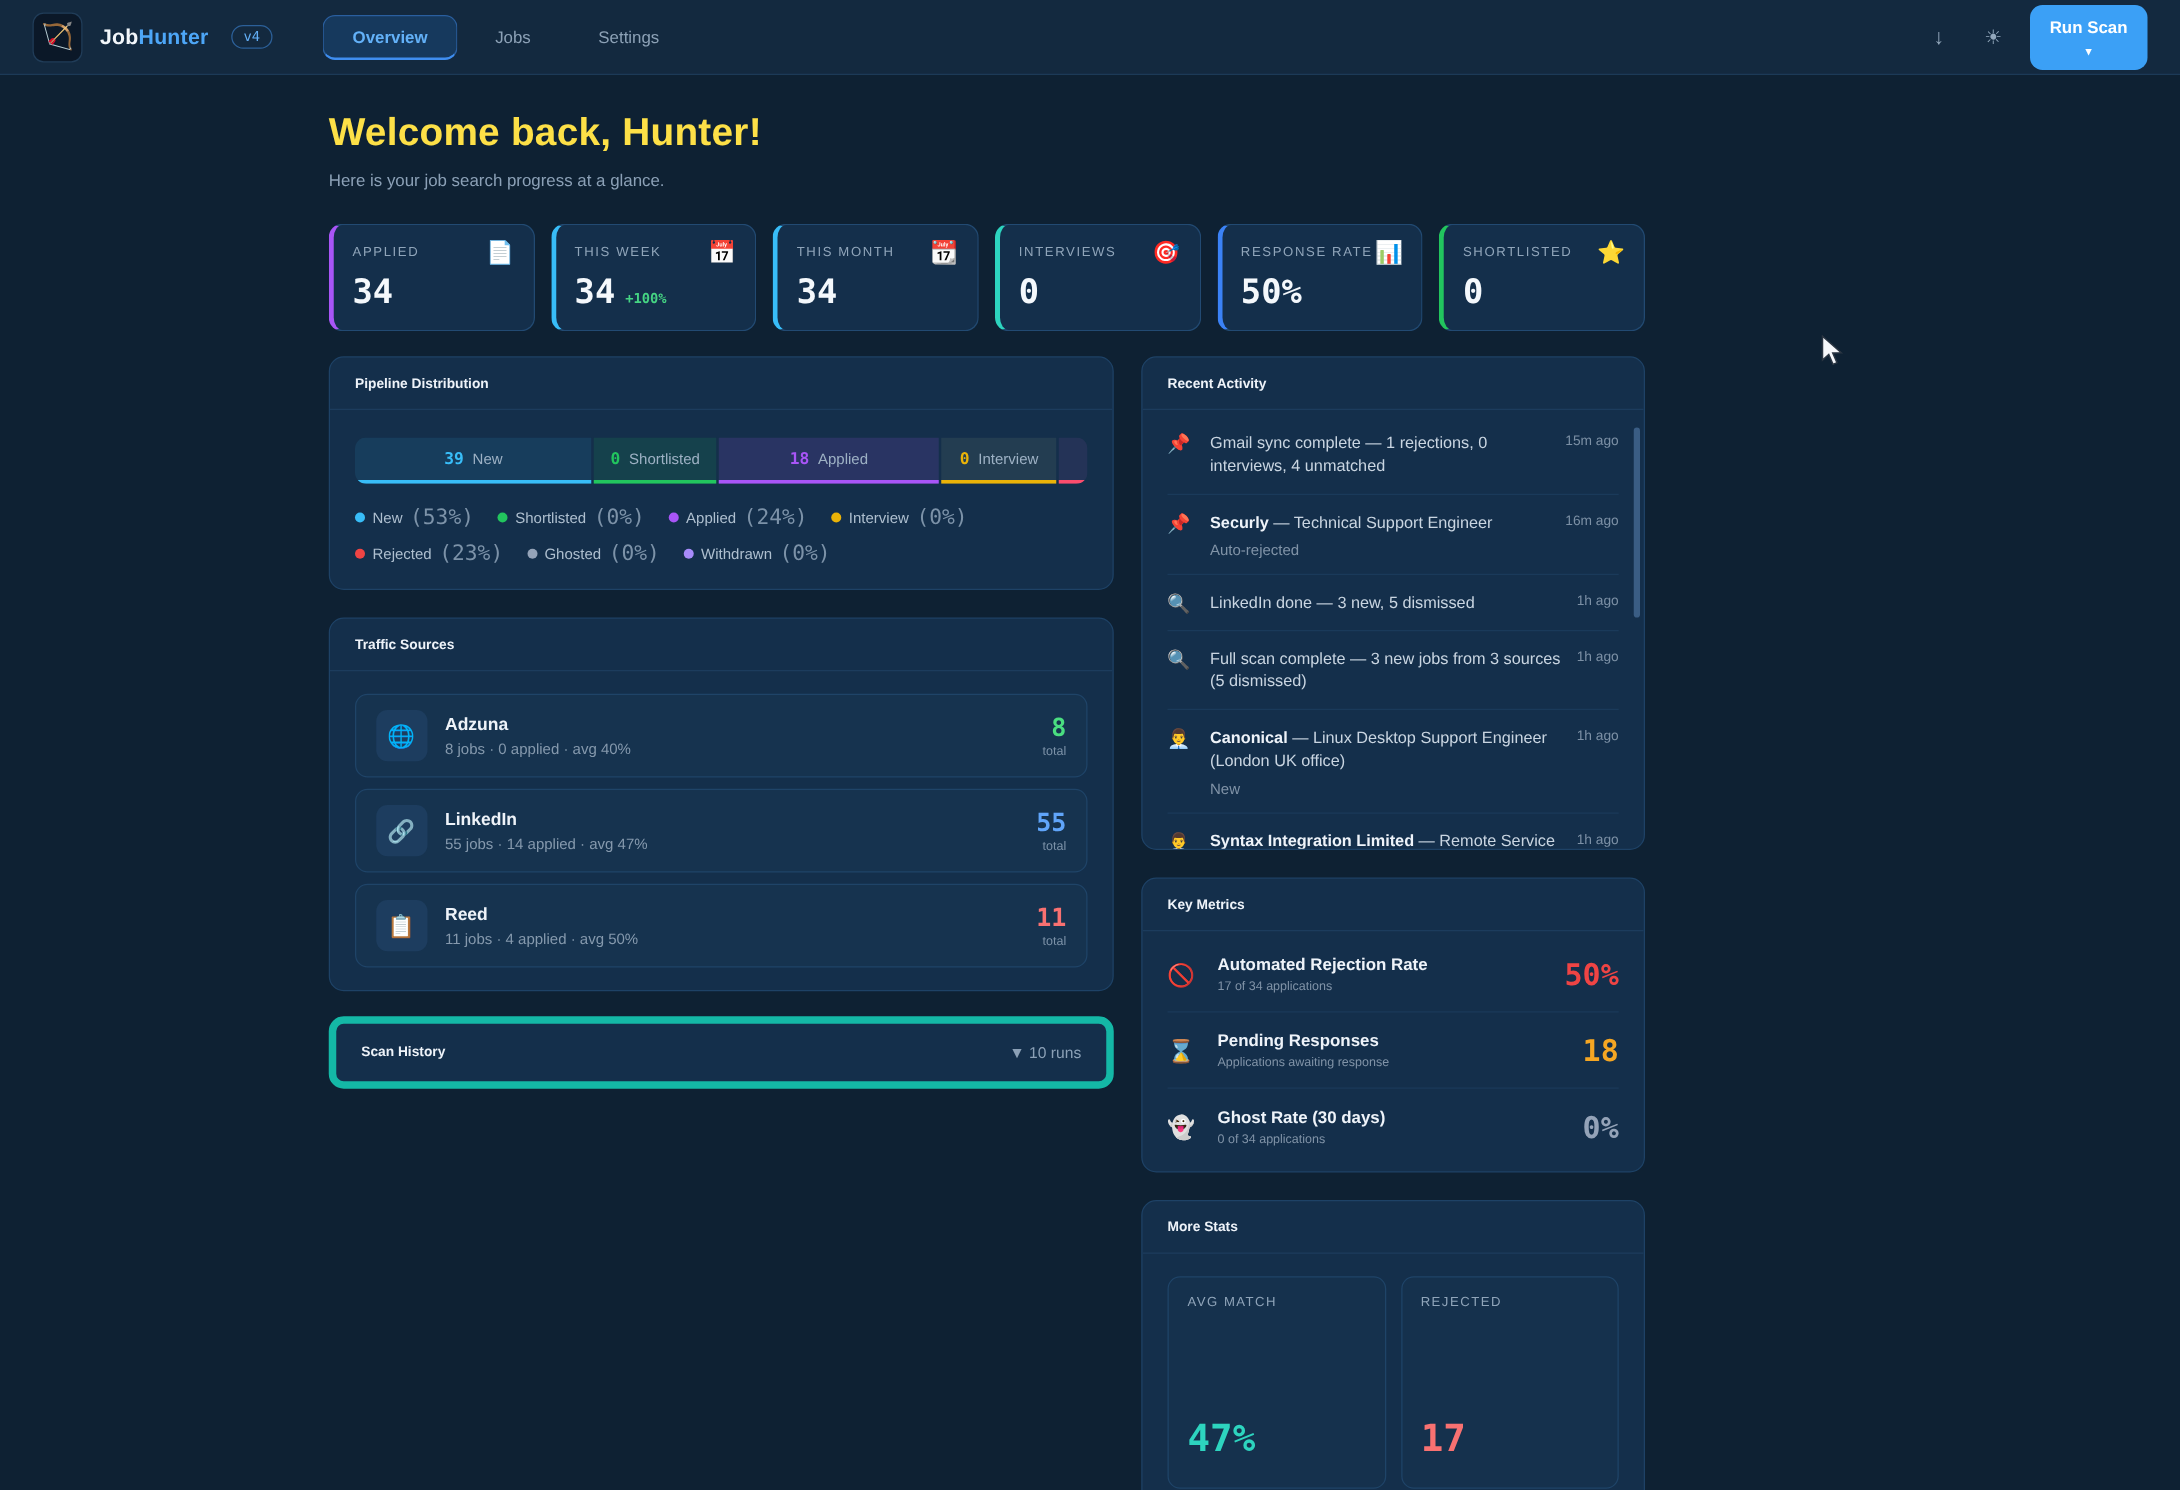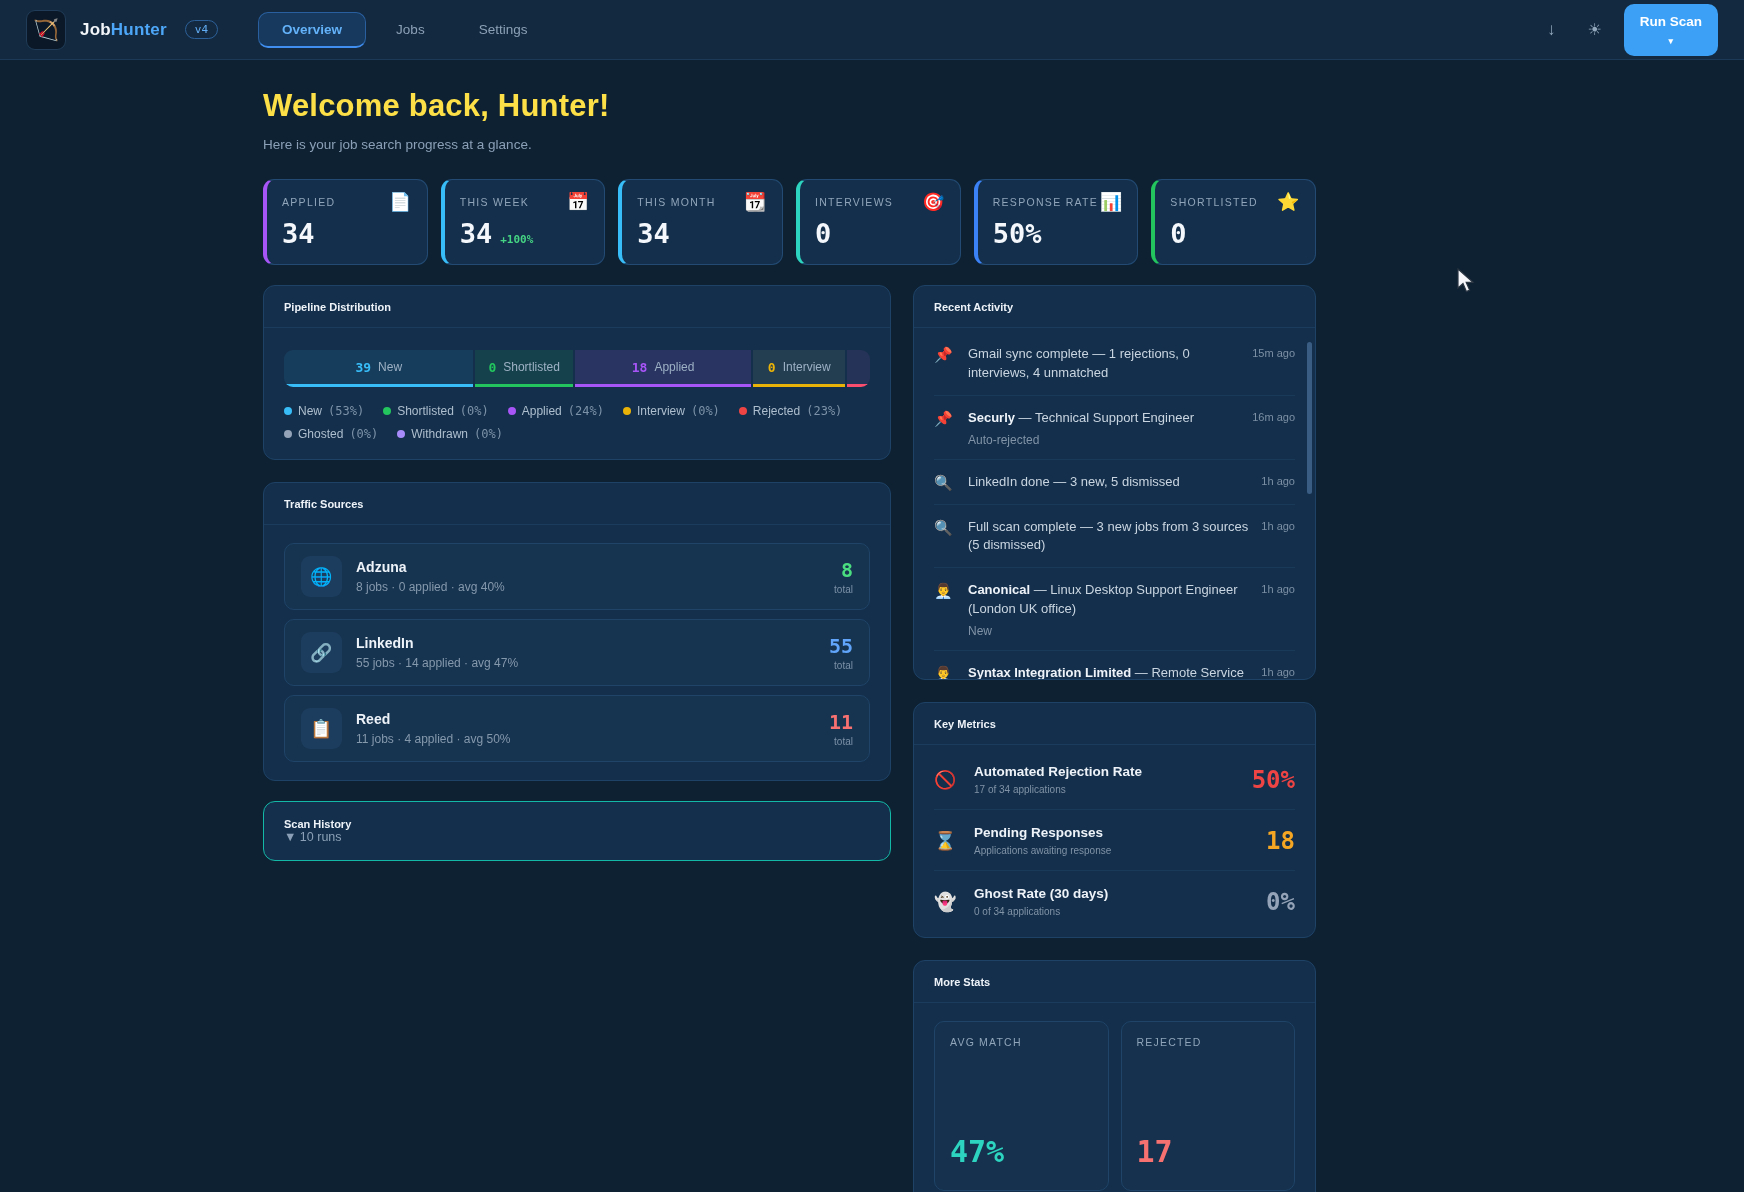--- a/index.html
+++ b/index.html
@@ -85,43 +85,43 @@
     display:flex; align-items:center; justify-content:center; gap:7px;
     border-bottom:3px solid #888; min-width:6px; overflow:hidden; white-space:nowrap;
   }
   .seg-count { font-size:13px; font-weight:bold; }
   .seg-name { font-size:12px; color:#9db1c4; }
   .seg-count:empty, .seg-name:empty { display:none; }
   .legend { display:flex; flex-wrap:wrap; column-gap:19px; row-gap:9px; margin-top:17px; }
   .lg-item { display:flex; align-items:center; gap:6px; font-size:12px; }
   .lg-dot { width:8px; height:8px; border-radius:50%; }
   .lg-name { color:#aebfcf; }
-  .lg-pct { color:#7c92a8; font-size:12px; }
+  .lg-pct { color:#7c92a8; font-size:17px; }
 
   
   .traffic-rows { display:flex; flex-direction:column; gap:9px; }
   .trow {
     display:flex; align-items:center; gap:14px; background:#16334f;
     border:1px solid #1f4468; border-radius:10px; padding:12px 16px;
   }
   .trow-icon {
     width:41px; height:41px; border-radius:9px; background:#1d3d5f;
     display:flex; align-items:center; justify-content:center; font-size:18px;
   }
   .trow-main { flex:1; }
   .trow-name { font-size:14px; font-weight:bold; color:#eef3f9; }
   .trow-meta { font-size:12px; color:#8599ad; margin-top:5px; }
   .trow-val { text-align:right; }
   .trow-num { font-size:20px; font-weight:bold; }
   .trow-total { font-size:10px; color:#7c92a8; margin-top:2px; }
 
   
   .scanbar {
-    margin-top:20px; background:#142f4b; border:1px solid #14b8a6; border-radius:12px;
-    padding:16px 20px; display:flex; align-items:flex-start; justify-content:space-between;flex-direction:column;
+    margin-top:20px; background:#142f4b; border:6px solid #14b8a6; border-radius:12px;
+    padding:16px 20px; display:flex; align-items:center; justify-content:space-between;
   }
   .scan-toggle { font-size:12.5px; color:#8ba0b6; }
 
   
   .activity-panel { position:relative; height:395px; }
   .act-list { padding:4px 20px 0; }
   .act-item { display:flex; gap:12px; padding:13px 0 12px; border-bottom:1px solid #1a3a5a; }
   .act-item:last-child { border-bottom:none; }
   .act-icon { font-size:15px; width:22px; flex:none; padding-top:1px; }
   .act-main { flex:1; min-width:0; }

